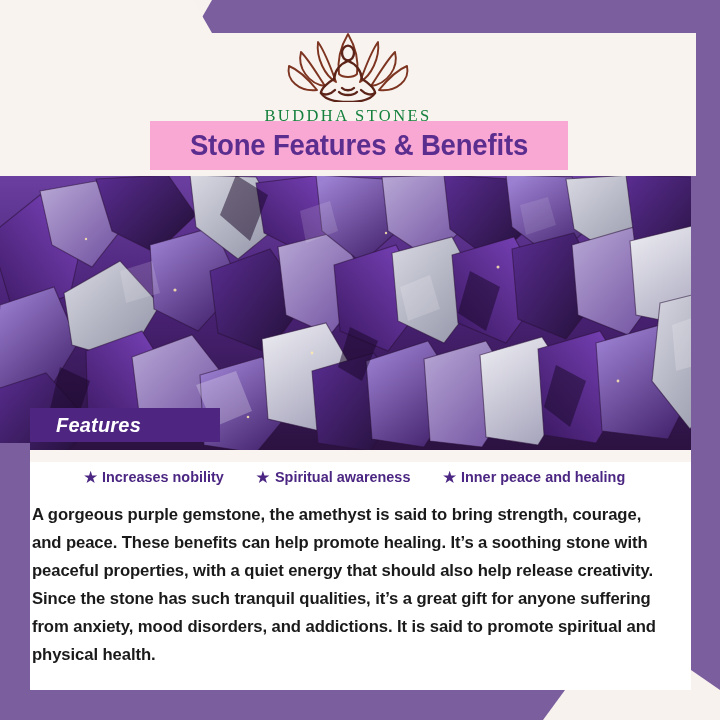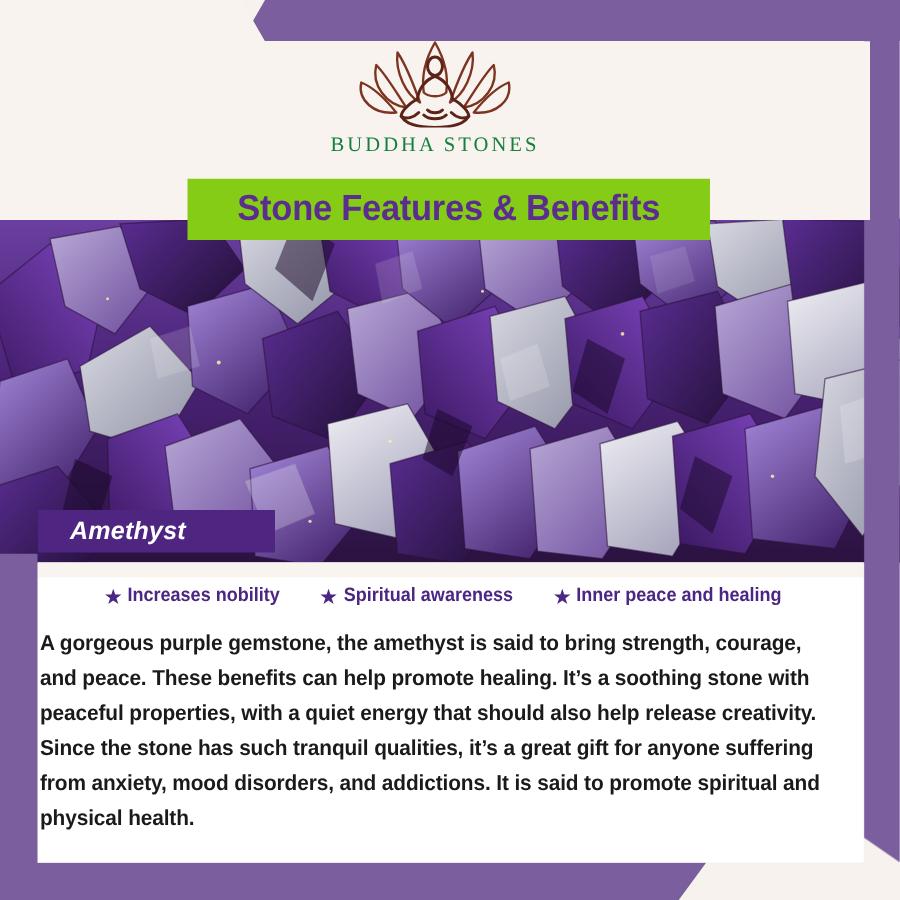--- a/index.html
+++ b/index.html
@@ -94,25 +94,25 @@
     margin-top: 4px;
     font-family: "Liberation Serif", serif;
     font-size: 16.5px;
     letter-spacing: 2.4px;
     color: #15803d;
     text-align: center;
   }
 
   .title-plate {
     position: absolute;
-    top: 143px;
+    top: 121px;
     left: 150px;
     width: 418px;
     height: 49px;
-    background: #84cc16;
+    background: #f9a8d4;
     z-index: 9;
     display: flex;
     align-items: center;
     justify-content: center;
   }
   .title-plate .title-text {
     font-family: "Liberation Sans", sans-serif;
     font-weight: bold;
     font-size: 29px;
     color: #5b2d8e;
@@ -361,21 +361,21 @@
       </g>
     </svg>
     <div class="logo-word">BUDDHA STONES</div>
   </div>
 
   <div class="title-plate">
     <div class="title-text">Stone Features &amp; Benefits</div>
   </div>
 
   <div class="stone-label">
-    <span class="stone-name">Amethyst</span>
+    <span class="stone-name">Features</span>
   </div>
 
   <div class="content">
     <div class="content-top-tint"></div>
 
     <div class="benefits">
       <div class="benefit">
         <span class="star-icon">★</span>
         <span class="benefit-label">Increases nobility</span>
       </div>

